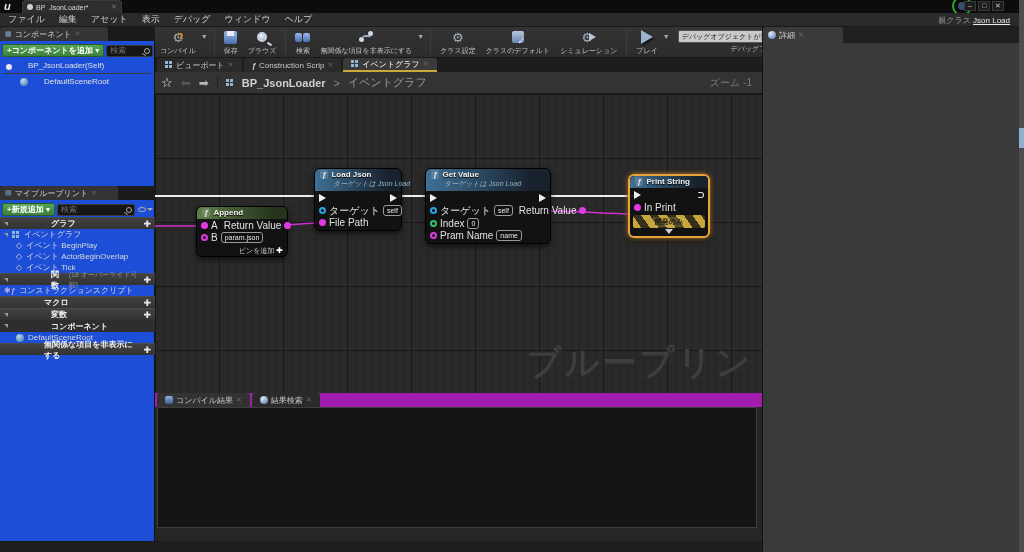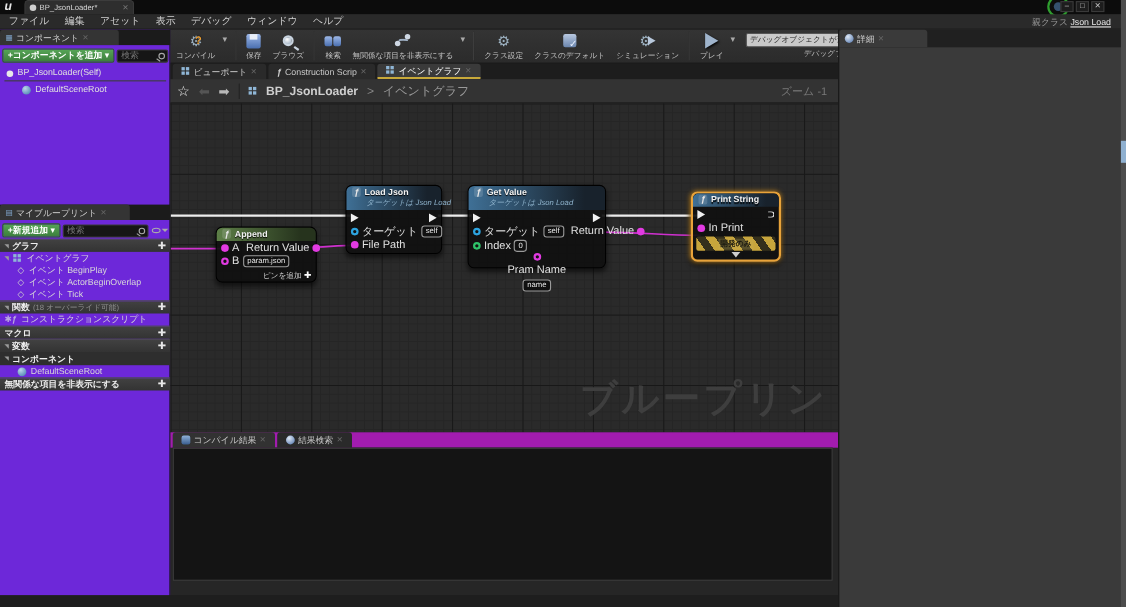--- a/index.html
+++ b/index.html
@@ -18,43 +18,43 @@
   .annot-ring { position:absolute; right:52px; top:-4px; width:20px; height:20px; border:2px solid #2f9e2f; border-radius:50%; }
   .annot-icon { position:absolute; right:58px; top:2px; width:8px; height:8px; border-radius:50%; background:#35506e; }
 
   
   .menubar { position:absolute; left:0; top:13px; width:1024px; height:14px; background:#2a2a2a; border-bottom:1px solid #1a1a1a; display:flex; align-items:center; gap:14px; padding:0 8px; }
   .menubar span { color:#d0d0d0; font-size:9px; }
   .parent-class { position:absolute; right:14px; top:15px; font-size:8px; color:#9a9a9a; }
   .parent-class b { color:#e8e8e8; text-decoration:underline; font-weight:normal; }
 
   
-  .left-col { position:absolute; left:0; top:27px; width:155px; height:525px; background:#6d28d9; border-right:1px solid #111; }
+  .left-col { position:absolute; left:0; top:27px; width:155px; height:525px; background:#1d4ed8; border-right:1px solid #111; }
   .ltabs { position:absolute; left:0; top:0; width:155px; height:14px; background:#1b1b1b; }
   .ltab { position:absolute; left:0; top:0; height:14px; background:#343434; border-radius:3px 3px 0 0; display:flex; align-items:center; gap:3px; padding:0 5px; }
   .ltab .ic { font-size:7px; color:#7fa3c8; }
   .ltab .lbl { color:#cfcfcf; font-size:8px; white-space:nowrap; }
   .ltab .x { color:#666; font-size:7px; }
   .panel-toolbar { position:absolute; left:0; width:155px; height:17px; display:flex; align-items:center; gap:2px; padding:0 2px; }
   .green-btn { background:linear-gradient(#56a556,#3c7e3c); border:1px solid #2c5e2c; border-radius:2px; color:#fff; font-size:8px; font-weight:bold; height:13px; line-height:11px; padding:0 4px; white-space:nowrap; }
   .search-box { flex:1; height:12px; background:#161616; border:1px solid #3a3a3a; border-radius:2px; position:relative; display:flex; align-items:center; }
   .search-box input { width:100%; background:transparent; border:none; outline:none; color:#bbb; font-size:8px; padding:0 12px 0 3px; }
   .mag { position:absolute; right:2px; top:2px; width:6px; height:6px; border:1px solid #aaa; border-radius:50%; }
   .mag::after { content:""; position:absolute; left:-3px; top:5px; width:4px; height:1px; background:#aaa; transform:rotate(35deg); }
   .eye-btn { width:16px; height:12px; display:flex; align-items:center; justify-content:center; gap:1px; }
   .eye { width:8px; height:5px; border:1px solid #aaa; border-radius:50%; position:relative; }
   .caret { width:0; height:0; border-left:3px solid transparent; border-right:3px solid transparent; border-top:3px solid #aaa; }
-  .tree-row { display:flex; align-items:flex-end; gap:4px; padding:2px 6px; }
+  .tree-row { display:flex; align-items:flex-end; gap:16px; padding:2px 6px; }
   .tree-row .lbl { color:#e0e0e0; font-size:8px; }
   .dot-ic { width:6px; height:6px; border-radius:50%; background:#e8e8e8; }
   .sphere-ic { width:8px; height:8px; border-radius:50%; background:radial-gradient(circle at 35% 30%, #bcd5ea, #3a76a8); }
   .tree-div { height:1px; background:#3c3c3c; margin:1px 4px; }
   .mb-list { position:absolute; left:0; top:190px; width:155px; }
   .sec-hdr { height:12px; background:linear-gradient(#414141,#333); border-top:1px solid #4a4a4a; display:flex; align-items:center; padding:0 4px; gap:3px; }
-  .sec-hdr .lbl { color:#efefef; font-size:8px; font-weight:bold; }
+  .sec-hdr .lbl { color:#efefef; font-size:8px; font-weight:bold;margin-left:40px; }
   .sec-hdr .hint { color:#8f8f8f; font-size:7px; }
   .sec-hdr .plus { margin-left:auto; color:#e8e8e8; font-size:9px; font-weight:bold; }
   .sec-arrow { width:0; height:0; border-left:4px solid transparent; border-top:4px solid #9a9a9a; }
   .mb-row { height:11px; display:flex; align-items:center; gap:4px; padding:0 4px; }
   .mb-row .lbl { color:#d8d8d8; font-size:8px; white-space:nowrap; }
   .mb-row.indent { padding-left:16px; }
   .diamond { color:#cfcfcf; font-size:8px; }
   .grid-ic { width:8px; height:8px; display:grid; grid-template-columns:3px 3px; grid-template-rows:3px 3px; gap:1px; }
   .grid-ic i { background:#8fb6d6; }
   .fn-ic { color:#b9a7e0; font-size:8px; font-style:italic; font-weight:bold; }
@@ -498,21 +498,21 @@
           <span class="pinbox">self</span>
           <span class="spacer"></span>
           <span class="plbl">Return Value</span>
           <span class="pin filled-mag"></span>
         </div>
         <div class="prow">
           <span class="pin hollow-grn"></span>
           <span class="plbl">Index</span>
           <span class="pinbox">0</span>
         </div>
-        <div class="prow" style="padding-bottom:2px;flex-direction:column;">
+        <div class="prow" style="padding-bottom:2px;">
           <span class="pin hollow-mag"></span>
           <span class="plbl">Pram Name</span>
           <span class="pinbox">name</span>
         </div>
       </div>
 
       <div class="node selected" style="left:473px; top:80px; width:82px;">
         <div class="nhdr blue">
           <div class="t">
               <span class="fx">ƒ</span>

